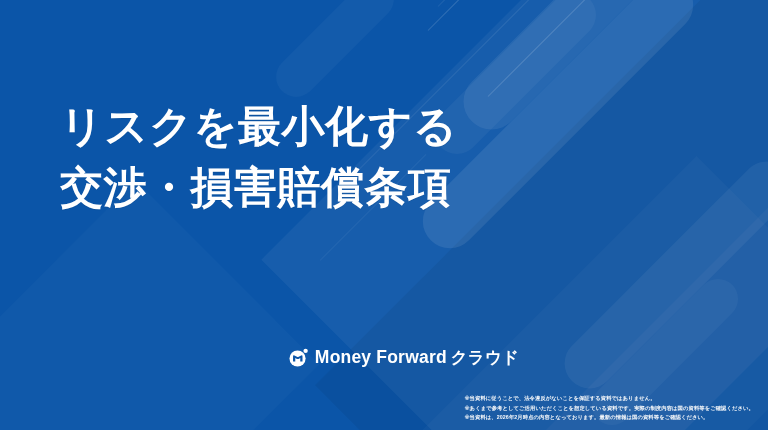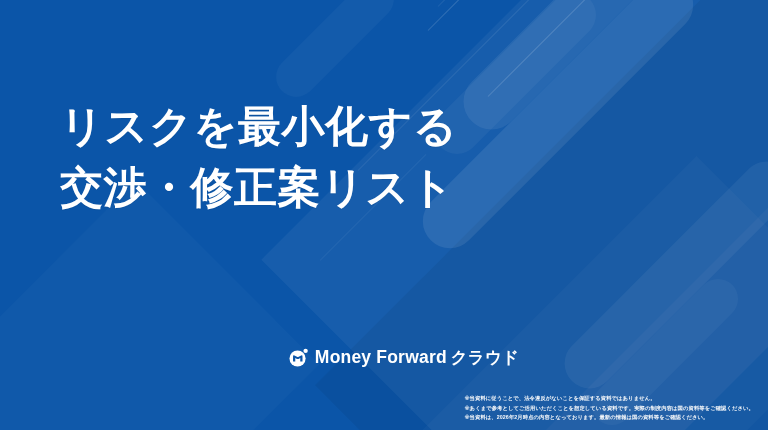--- a/index.html
+++ b/index.html
@@ -232,21 +232,21 @@
 
     <div class="hairline hl-1"></div>
     <div class="hairline hl-2"></div>
     <div class="hairline hl-3"></div>
     <div class="hairline hl-4"></div>
     <div class="hairline hl-5"></div>
   </div>
 
   <div class="title-block">
     <span class="title-line">リスクを最小化する</span>
-    <span class="title-line">交渉・修正案リスト</span>
+    <span class="title-line">交渉・損害賠償条項</span>
   </div>
 
   <div class="logo-lockup">
     <svg class="logo-mark" viewBox="0 0 40 40" aria-hidden="true">
       <circle cx="18" cy="22" r="17" fill="#ffffff"></circle>
       <circle cx="35" cy="6" r="4.6" fill="#ffffff"></circle>
       <path d="M8.5 28.5 L8.5 17.5 Q8.5 14.2 11.4 15.6 L17.9 19.0 Q18.6 19.4 19.3 19.0 L25.6 15.6 Q28.4 14.2 28.4 17.5 L28.4 28.5 L23.7 28.5 L23.7 21.0 L20.2 22.9 Q18.5 23.8 16.8 22.9 L13.2 21.0 L13.2 28.5 Z" fill="#0b55a8"></path>
     </svg>
     <span class="logo-word">
       <span>Money Forward</span><span class="cloud">クラウド</span>

